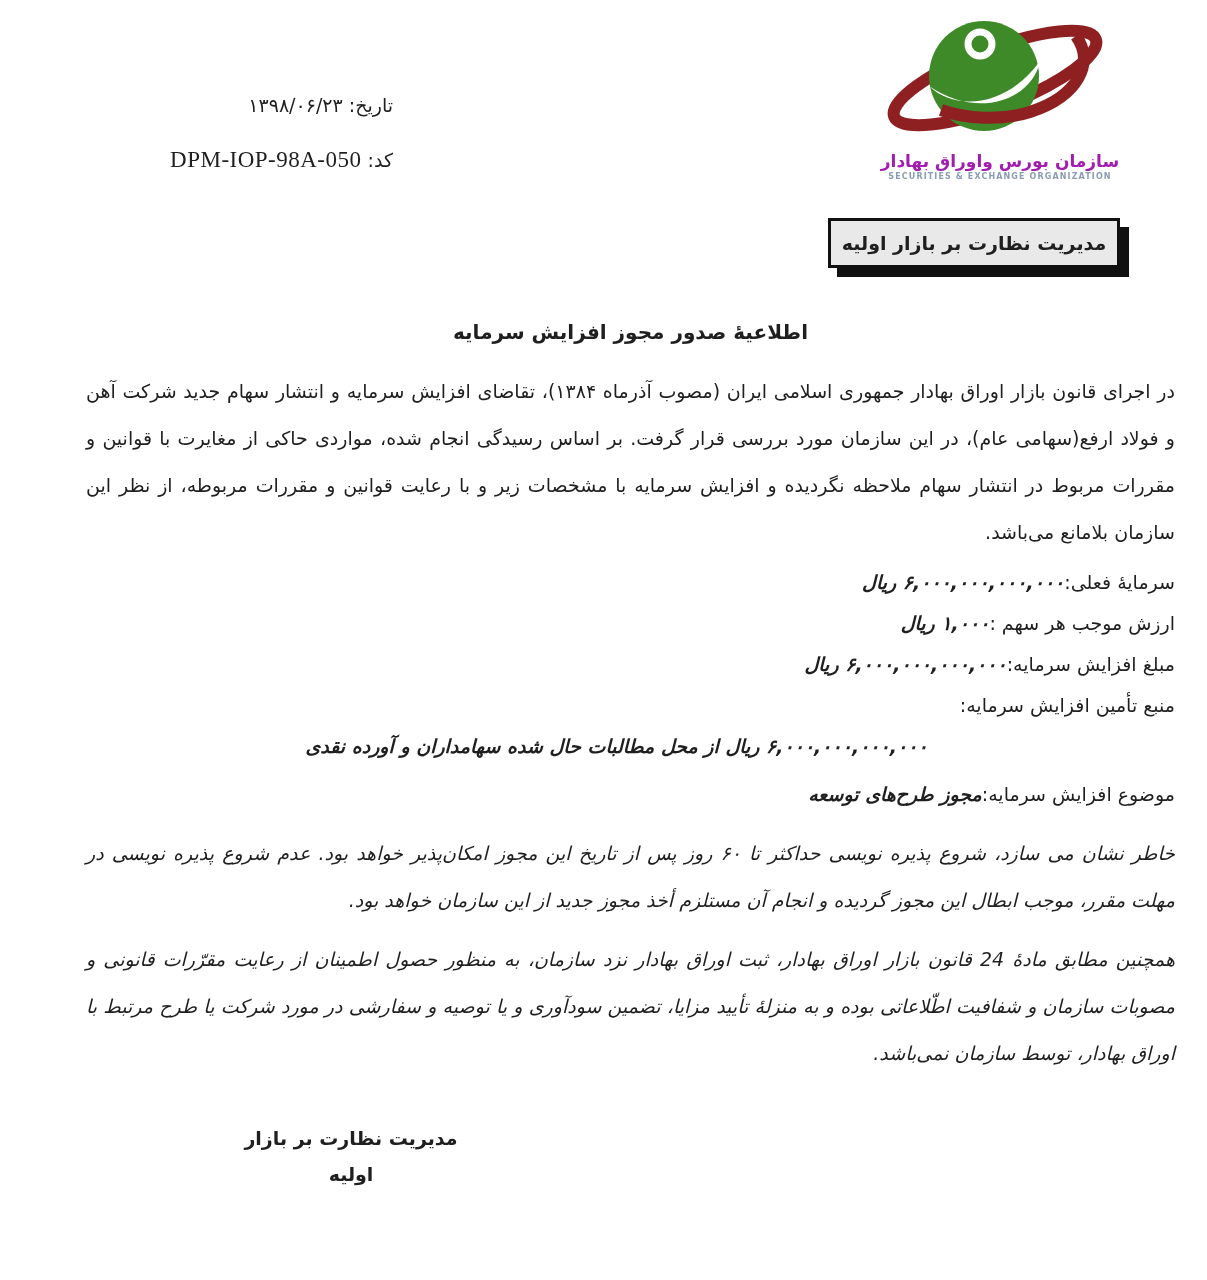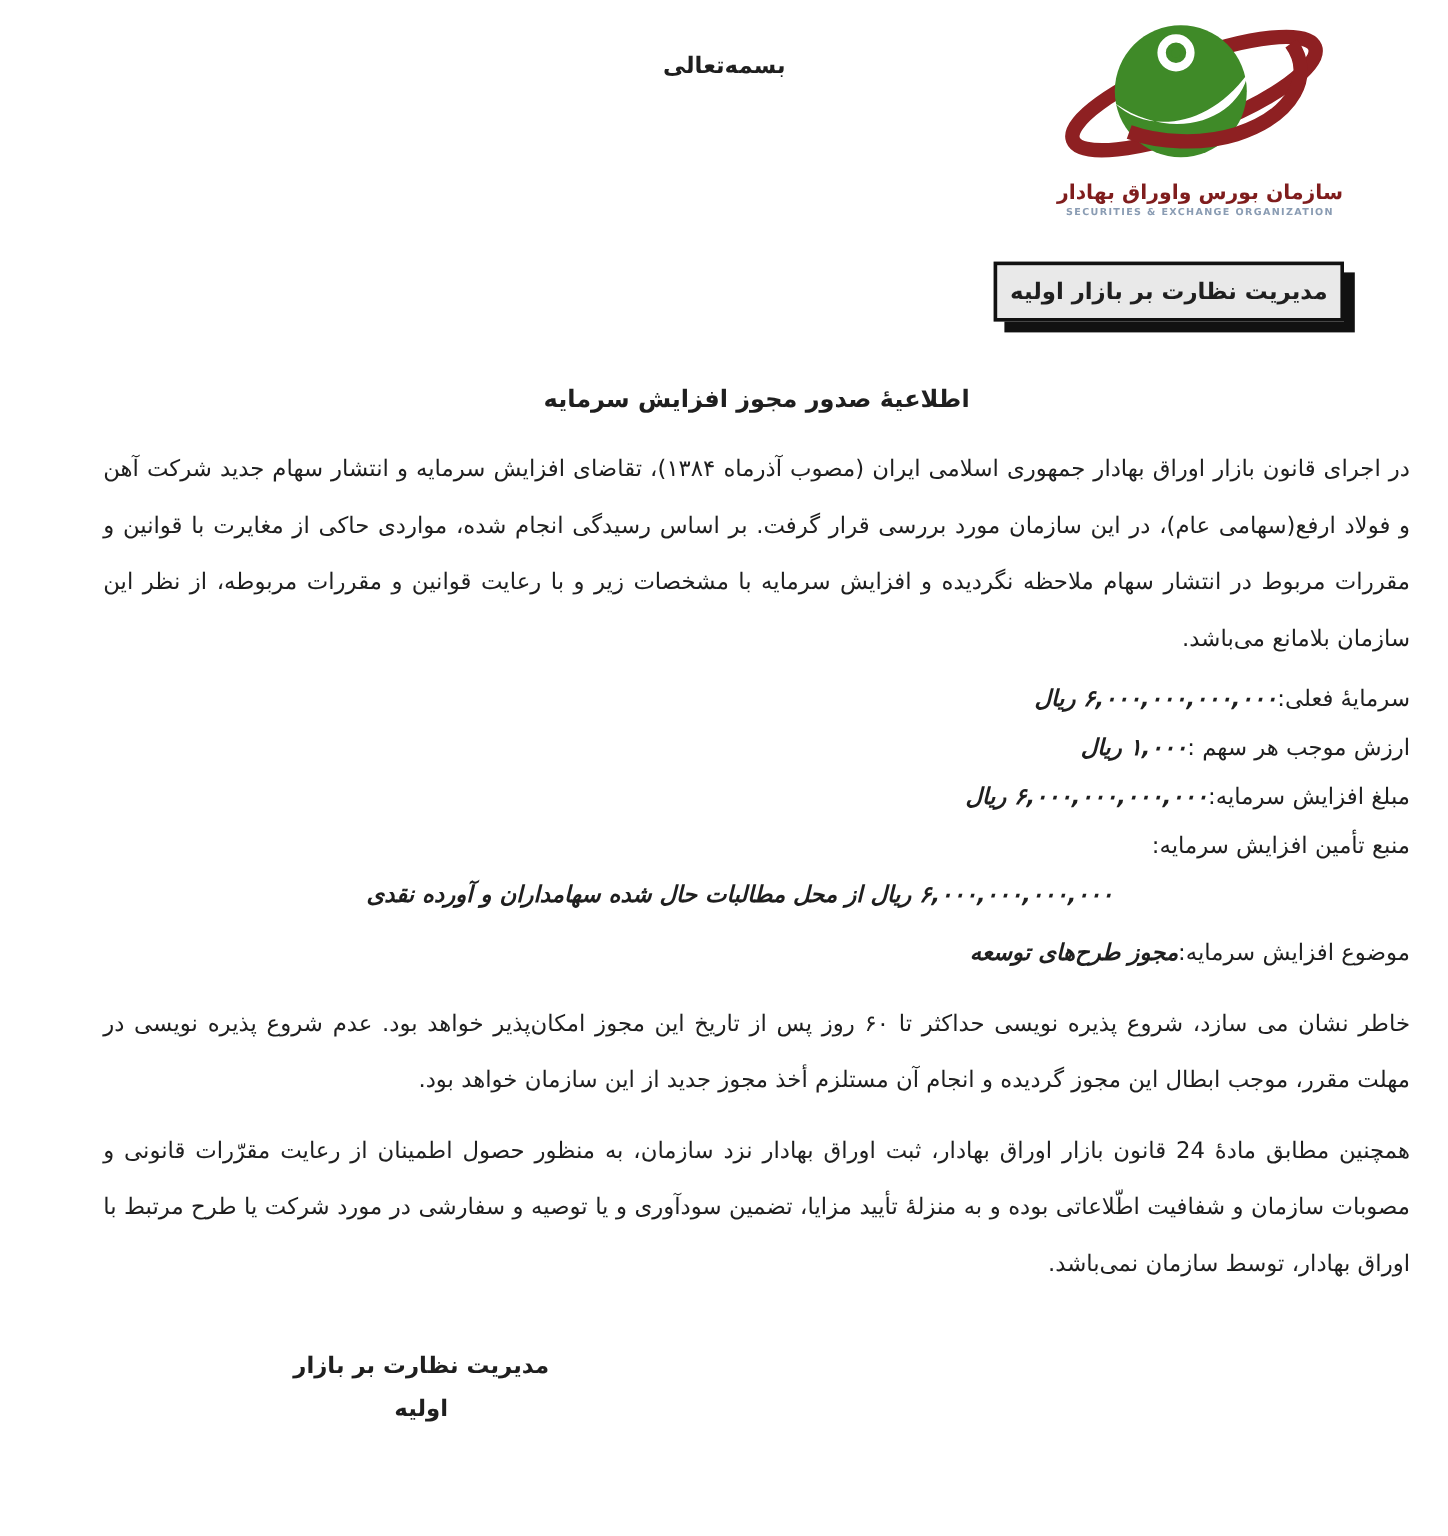--- a/index.html
+++ b/index.html
@@ -27,21 +27,21 @@
   .meta-code .code-value{
     font-family:"Liberation Serif","DejaVu Serif",serif;
     font-size:23px;letter-spacing:.5px;
     direction:ltr;unicode-bidi:isolate;
     margin-left:6px;
   }
   .logo{
     position:absolute;left:880px;top:14px;width:240px;
     text-align:center;
   }
-  .logo-fa{font-size:17px;font-weight:bold;color:#7f1d1d;line-height:20px;margin-top:1px;}
+  .logo-fa{font-size:17px;font-weight:bold;color:#a21caf;line-height:20px;margin-top:1px;}
   .logo-en{font-size:8px;font-weight:bold;color:#8a9cb3;letter-spacing:.14em;line-height:11px;}
   
   .dept-box{
     position:absolute;left:828px;top:218px;width:292px;height:50px;
     box-sizing:border-box;
     background:#e9e9e9;
     border:3px solid #111;
     box-shadow:9px 9px 0 #111;
     display:flex;align-items:center;justify-content:center;
     font-size:19px;font-weight:bold;
@@ -63,34 +63,37 @@
   .spec-line{white-space:nowrap;}
   .spec-value{font-weight:bold;font-style:italic;}
   .funding-line{
     font-weight:bold;font-style:italic;
     line-height:41px;text-align:right;padding-left:0;
     padding-right:0;margin-left:28px;text-align:left;direction:rtl;
   }
   
   .funding-line{text-align:center;padding-right:28px;margin-left:0;}
   .subject-line{line-height:47px;margin-top:4px;text-align:right;}
-  .p-gap{margin-top:12px;}
+  .p-gap{margin-top:12px;font-style:italic;}
   
   .signature{
     position:absolute;left:220px;top:1120px;width:262px;
     text-align:center;font-size:19px;font-weight:bold;line-height:36px;
   }
 </style>
 </head>
 <body>
 
 <div class="page">
 
-  <div class="bismillah">بسمه‌تعالی</div>
 
+  <div class="meta-block">
+    <div class="meta-date"><span>تاریخ:</span> <span>۱۳۹۸/۰۶/۲۳</span></div>
+    <div class="meta-code"><span>کد:</span> <span class="code-value">DPM-IOP-98A-050</span></div>
+  </div>
 
   <div class="logo">
     <svg width="240" height="132" viewBox="0 0 240 132" aria-hidden="true">
 
       <g transform="rotate(-21 115 64)">
         <ellipse cx="115" cy="64" rx="108" ry="29" fill="none" stroke="#8e2022" stroke-width="12"></ellipse>
       </g>
 
       <circle cx="104" cy="62" r="55" fill="#3f8a28"></circle>
 

